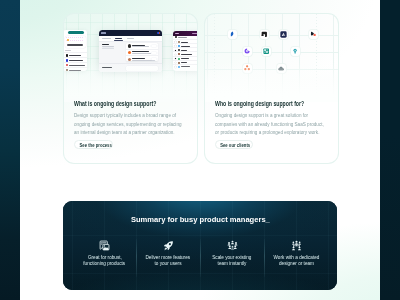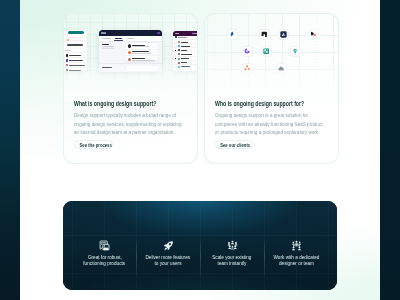--- a/index.html
+++ b/index.html
@@ -368,20 +368,21 @@
           <i class="dv" style="left: 73px;"></i>
           <i class="dv" style="left: 105px;"></i>
           <i class="dv" style="left: 137px;"></i>
           <i class="dv" style="left: 169px;"></i>
           <i class="dv" style="left: 201px;"></i>
           <i class="dv" style="left: 233px;"></i>
           <i class="dv" style="left: 265px;"></i>
           <i class="dh" style="top: 34px;"></i>
           <i class="dh" style="top: 71.5px;"></i>
         </div>
+      <div class="darkTitle"><span>Summary for busy product managers_</span></div>
       <div class="featRow">
           <div class="feat" style="left: 4.5px;">
             <div>
               <svg class="featIcon" viewBox="0 0 24 24" fill="none">
                 <path d="M2.4 4.0 A1.7 1.7 0 0 1 4.1 2.3 H16.4 A1.7 1.7 0 0 1 18.1 4.0 V14.6 A1.7 1.7 0 0 1 16.4 16.3 H7.4 L3.5 19.7 A0.6 0.6 0 0 1 2.4 19.2 Z" stroke="#e9f5f7" stroke-width="1.8" stroke-linejoin="round"></path>
                 <path d="M5.4 6.2 H7.3 M9.1 6.2 H15.0 M5.4 9.1 H7.0" stroke="#e9f5f7" stroke-width="1.8" stroke-linecap="round"></path>
                 <path d="M10.0 9.6 H20.2 A1.5 1.5 0 0 1 21.7 11.1 V20.2 A1.5 1.5 0 0 1 20.2 21.7 H10.0 A1.5 1.5 0 0 1 8.5 20.2 V11.1 A1.5 1.5 0 0 1 10.0 9.6 Z" fill="#0e2b37" stroke="#e9f5f7" stroke-width="1.8"></path>
                 <path d="M8.7 19.7 L13.0 15.0 L15.5 17.6 L17.6 15.6 L21.5 19.7 V20.3 A1.3 1.3 0 0 1 20.2 21.6 H10.0 A1.3 1.3 0 0 1 8.7 20.3 Z" fill="#e9f5f7"></path>
                 <circle cx="11.9" cy="13.0" r="1.35" fill="#e9f5f7"></circle>
               </svg>

